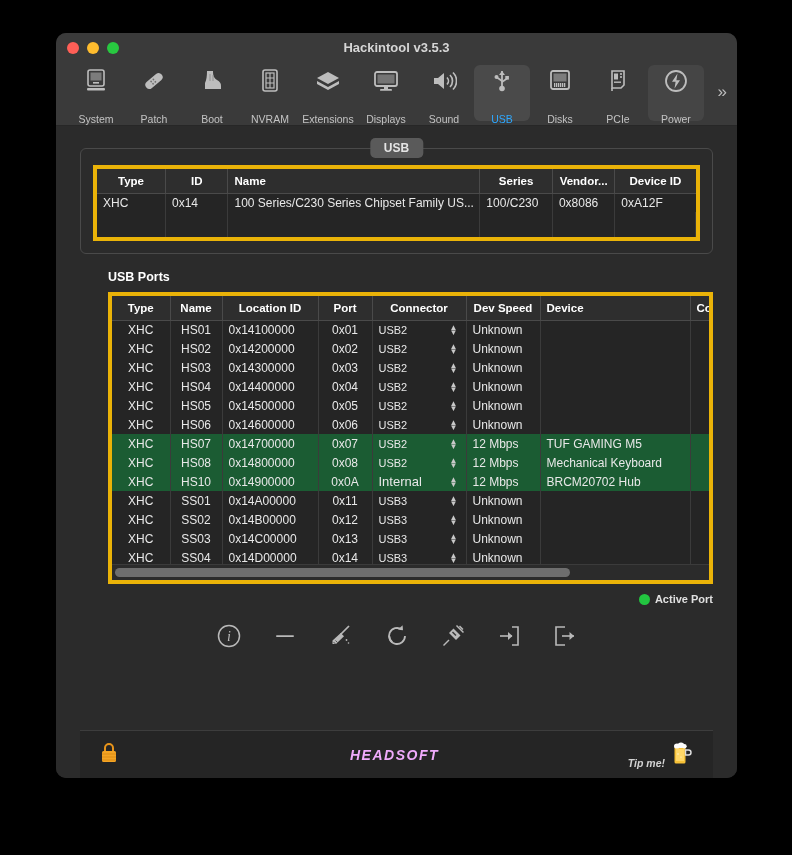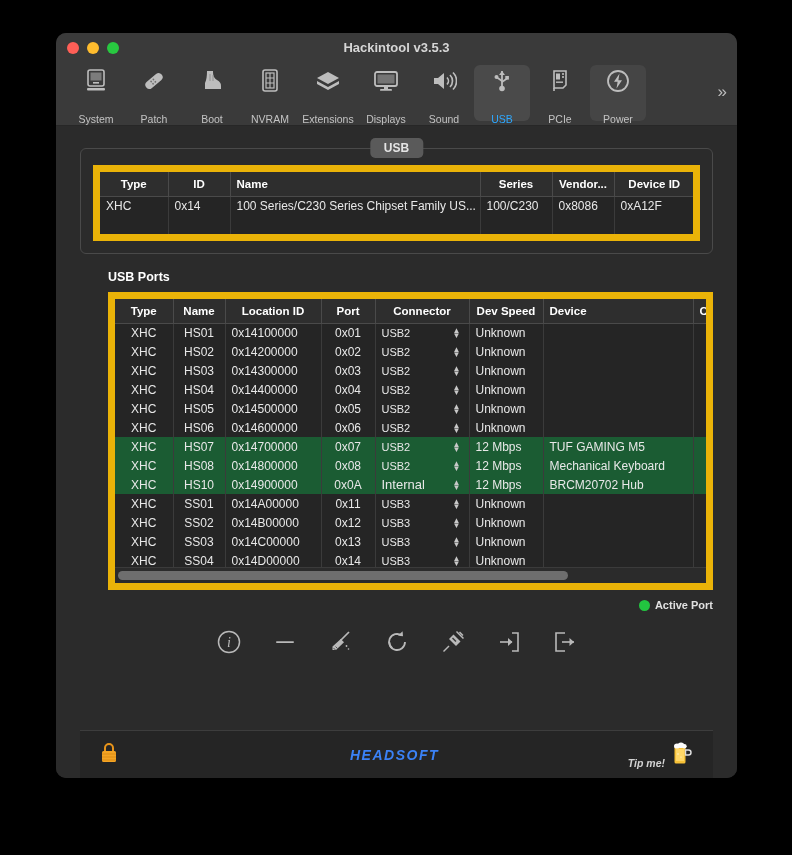--- a/index.html
+++ b/index.html
@@ -117,21 +117,21 @@
     background: #5a5a5a;
     color: #e4e4e4;
     font-size: 12px;
     font-weight: bold;
     padding: 3px 14px;
     border-radius: 5px;
   }
 
   
   .tblwrap {
-    border: 7px solid #eab308;
+    border: 4px solid #eab308;
     background: #252525;
     overflow: hidden;
   }
   table {
     border-collapse: collapse;
     width: 100%;
     font-size: 12px;
     color: #e8e8e8;
     table-layout: fixed;
   }
@@ -245,21 +245,21 @@
     align-items: center;
     padding: 0 20px;
     position: relative;
     flex: 0 0 auto;
     margin-top: auto;
   }
   #headsoft-logo {
     position: absolute;
     left: 0; right: 4px;
     text-align: center;
-    color: #3b82f6;
+    color: #f0abfc;
     font-size: 14px;
     font-weight: bold;
     font-style: italic;
     letter-spacing: 1.5px;
   }
   #tip-group {
     margin-left: auto;
     display: flex;
     align-items: flex-end;
     gap: 6px;
@@ -376,20 +376,37 @@
             <circle cx="10" cy="19.5" r="2.8" fill="#bdbdbd"></circle>
             <path d="M10 12 L5 8.5" stroke="#bdbdbd" stroke-width="1.6" fill="none"></path>
             <circle cx="4.5" cy="8" r="2" fill="#bdbdbd"></circle>
             <path d="M10 13 L15 9.5" stroke="#bdbdbd" stroke-width="1.6" fill="none"></path>
             <rect x="13.3" y="7" width="3.6" height="3.6" fill="#bdbdbd"></rect>
           </svg>
       </span>
       <span class="tblabel">USB</span>
     </div>
 
+    <div class="tbitem">
+      <span class="tbicon">
+        <svg width="22" height="24" viewBox="0 0 22 24">
+            <rect x="2" y="2" width="18" height="18" rx="2" fill="none" stroke="#bdbdbd" stroke-width="1.8"></rect>
+            <rect x="4.5" y="4.5" width="13" height="8" fill="#bdbdbd" opacity="0.5"></rect>
+            <g fill="#bdbdbd">
+              <rect x="5" y="14" width="1.3" height="4"></rect>
+              <rect x="7" y="14" width="1.3" height="4"></rect>
+              <rect x="9" y="14" width="1.3" height="4"></rect>
+              <rect x="11" y="14" width="1.3" height="4"></rect>
+              <rect x="13" y="14" width="1.3" height="4"></rect>
+              <rect x="15" y="14" width="1.3" height="4"></rect>
+            </g>
+          </svg>
+      </span>
+      <span class="tblabel">Disks</span>
+    </div>
 
     <div class="tbitem">
       <span class="tbicon">
         <svg width="20" height="24" viewBox="0 0 20 24">
             <path d="M4 2 h12 v14 l-3 3 h-9 z" fill="none" stroke="#bdbdbd" stroke-width="1.6"></path>
             <rect x="6" y="4.5" width="4" height="6" fill="#bdbdbd"></rect>
             <circle cx="13" cy="5" r="1.1" fill="#bdbdbd"></circle>
             <circle cx="13" cy="8" r="1.1" fill="#bdbdbd"></circle>
             <rect x="6" y="12.5" width="7" height="1.4" fill="#bdbdbd"></rect>
             <path d="M4 19 v3" stroke="#bdbdbd" stroke-width="1.6"></path>

